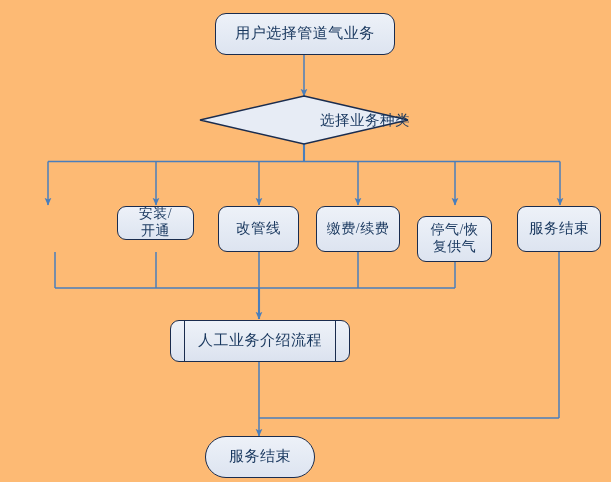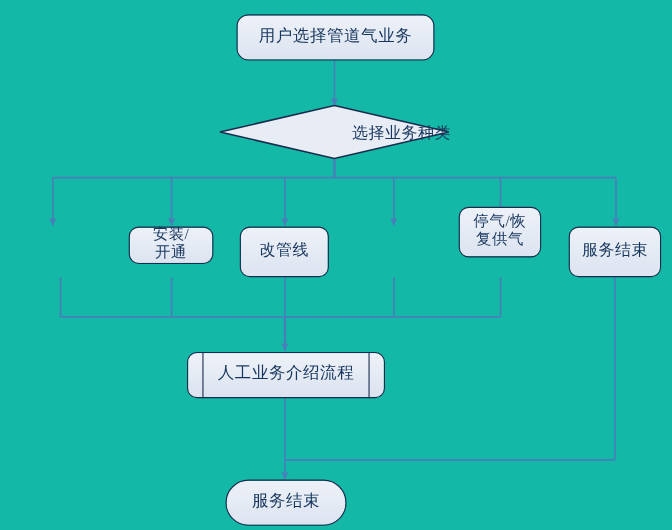--- a/index.html
+++ b/index.html
@@ -7,21 +7,21 @@
     padding: 0;
     background: #ffffff;
   }
   body {
     font-family: "Liberation Serif", "DejaVu Serif", serif;
   }
   #flowchart-canvas {
     position: relative;
     width: 611px;
     height: 482px;
-    background: #14b8a6;
+    background: #fdba74;
     overflow: hidden;
   }
   #connector-layer {
     position: absolute;
     left: 0;
     top: 0;
     width: 611px;
     height: 482px;
   }
   .node {
@@ -151,22 +151,25 @@
 
   <div class="node node-process node-process-sm" style="left:117px; top:206px; width:77px; height:34px;">
     <span class="label">安装/
 开通</span>
   </div>
 
   <div class="node node-process" style="left:218px; top:206px; width:81px; height:46px;">
     <span class="label">改管线</span>
   </div>
 
+  <div class="node node-process node-process-sm" style="left:316px; top:206px; width:84px; height:46px;">
+    <span class="label">缴费/续费</span>
+  </div>
 
-  <div class="node node-process node-process-sm" style="left:417px; top:188px; width:75px; height:46px;">
+  <div class="node node-process node-process-sm" style="left:417px; top:216px; width:75px; height:46px;">
     <span class="label">停气/恢
 复供气</span>
   </div>
 
   <div class="node node-process" style="left:517px; top:206px; width:84px; height:46px;">
     <span class="label">服务结束</span>
   </div>
 
   <div class="node node-predefined" style="left:170px; top:320px; width:180px; height:42px;">
     <span class="bar bar-left"></span>

